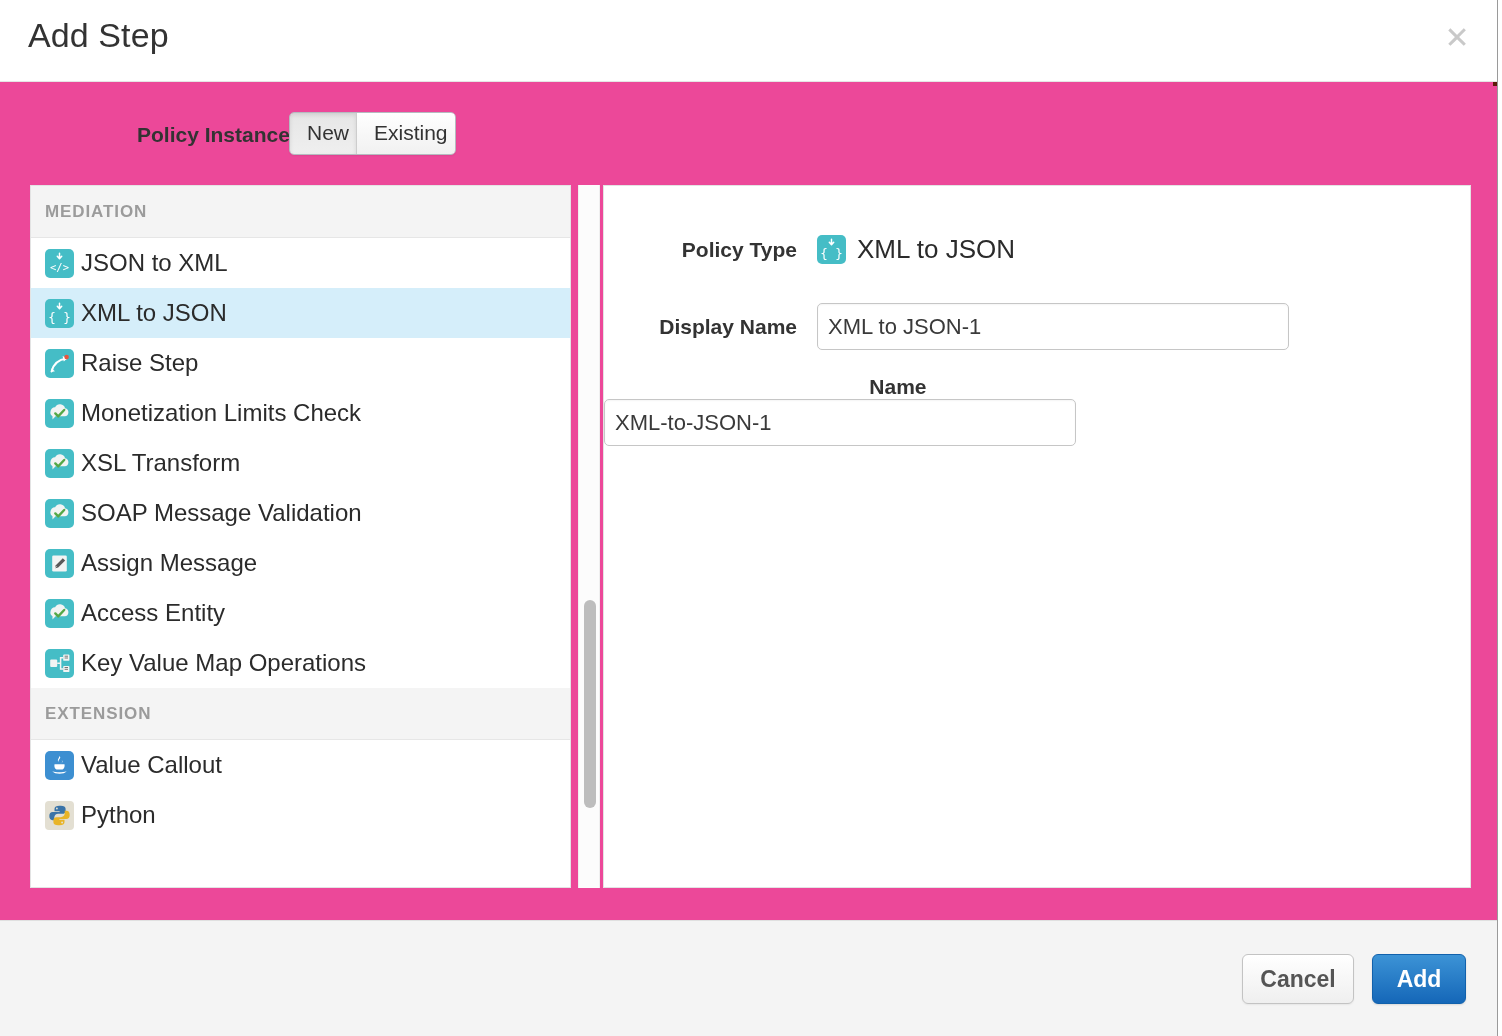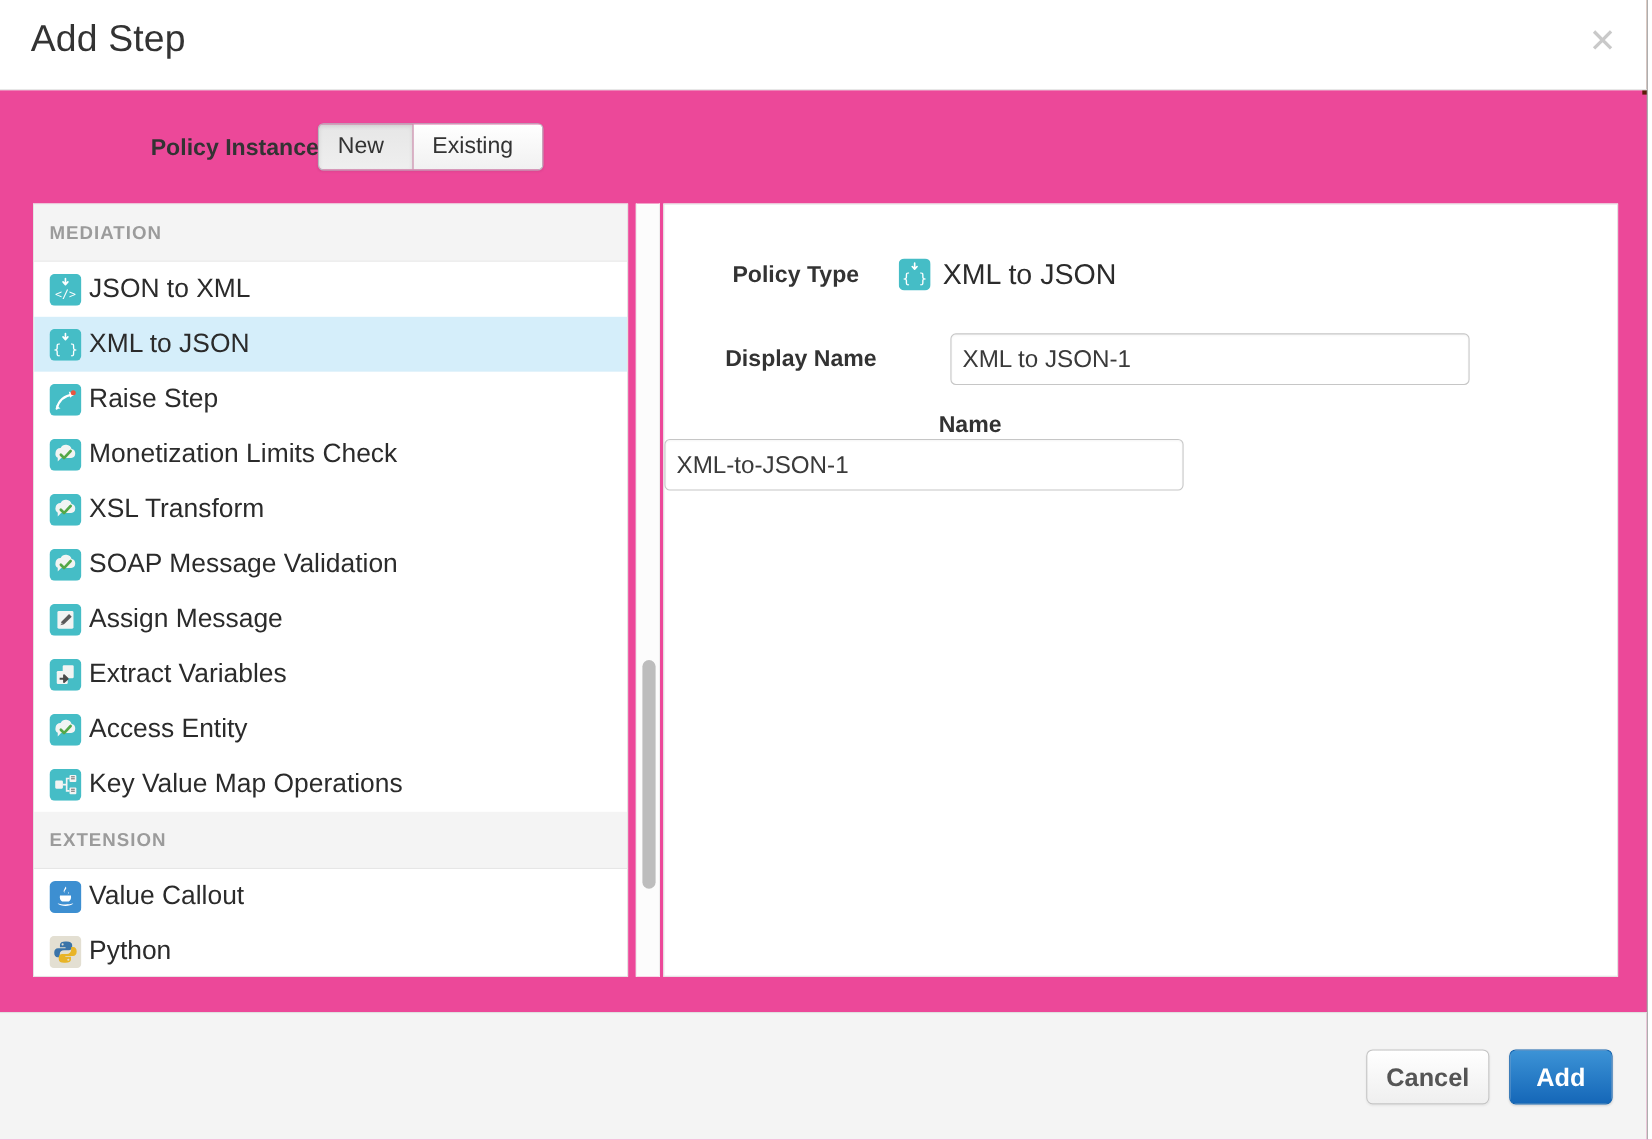--- a/index.html
+++ b/index.html
@@ -89,21 +89,21 @@
     left: 289px; top: 0;
     display: flex;
     border-radius: 5px;
     overflow: hidden;
     border: 1px solid #b5bbc0;
     box-shadow: 0 1px 2px rgba(0,0,0,0.06);
   }
   .seg {
     font-size: 21px;
     color: #333333;
-    padding: 9px 26px 10px 17px;
+    padding: 9px 7px 10px 17px;
     background: linear-gradient(180deg,#ffffff 0%, #f1f1f1 100%);
     cursor: pointer;
     border: none;
     font-family: "Liberation Sans", sans-serif;
     line-height: 1.05;
   }
   .seg + .seg { border-left: 1px solid #cdcdcd; }
   .seg.active {
     background: linear-gradient(180deg,#e6e6e6 0%, #efefef 100%);
     box-shadow: inset 0 2px 4px rgba(0,0,0,0.10);
@@ -193,21 +193,21 @@
     position: absolute;
     display: flex;
     align-items: center;
   }
   .flabel {
     width: 213px;
     text-align: right;
     font-size: 21px;
     font-weight: bold;
     color: #333333;
-    padding-right: 36px;
+    padding-right: 20px;
   }
   .ptype-val {
     display: flex;
     align-items: center;
   }
   .ptype-text {
     font-size: 26px;
     color: #2b2b2b;
     margin-left: 11px;
   }
@@ -358,31 +358,20 @@
                 <path d="M17.8 9.2 l2.4 2.4 l-7.0 7.0 l-3.1 0.7 l0.7 -3.1 z" fill="#5a5a5a"></path>
                 <path d="M10.1 18.9 l1.5 -1.5" stroke="#f2f4f3" stroke-width="0.8"></path>
               </svg>
             </span>
             <span class="row-label">Assign Message</span>
           </div>
           <div class="row">
             <span class="ico">
               <svg viewBox="0 0 29 29">
                 <rect x="0" y="0" width="29" height="29" rx="5" fill="#45bdc6"></rect>
-                <rect x="12.0" y="5.8" width="10.0" height="11.8" rx="1.1" fill="#f2f4f3"></rect>
-                <rect x="6.6" y="11.0" width="10.0" height="11.8" rx="1.1" fill="#f2f4f3"></rect>
-                <path d="M9.2 18.0 h6.4 M13.2 14.9 l3.3 3.1 l-3.3 3.1 z" stroke="#4a4a4a" stroke-width="1.7" fill="#4a4a4a" stroke-linejoin="round"></path>
-              </svg>
-            </span>
-            <span class="row-label">Extract Variables</span>
-          </div>
-          <div class="row">
-            <span class="ico">
-              <svg viewBox="0 0 29 29">
-                <rect x="0" y="0" width="29" height="29" rx="5" fill="#45bdc6"></rect>
                 <path d="M5.5 12.5 a4.4 4.4 0 0 1 4.6 -4.3 a5.4 5.4 0 0 1 10 1 a4.1 4.1 0 0 1 -0.4 8.1 H10.6 l-3.1 3.3 v-3.4 a4.3 4.3 0 0 1 -2 -4.7 z" fill="#f2f4f3"></path>
                 <path d="M10.3 14.4 l2.9 3.0 l6.0 -6.4" stroke="#55a848" stroke-width="2.4" fill="none" stroke-linecap="round" stroke-linejoin="round"></path>
               </svg>
             </span>
             <span class="row-label">Access Entity</span>
           </div>
           <div class="row">
             <span class="ico">
               <svg viewBox="0 0 29 29">
                 <rect x="0" y="0" width="29" height="29" rx="5" fill="#45bdc6"></rect>
@@ -435,21 +424,21 @@
               <svg viewBox="0 0 29 29">
                 <rect x="0" y="0" width="29" height="29" rx="5" fill="#45bdc6"></rect>
                 <path d="M14.5 4.2 v5.1 M12.3 7.3 l2.2 2.4 l2.2 -2.4" stroke="#fff" stroke-width="1.5" fill="none" stroke-linecap="round" stroke-linejoin="round"></path>
                 <text x="14.5" y="22.5" font-family="DejaVu Sans Mono, monospace" font-size="12.5" fill="#ffffff" text-anchor="middle">{ }</text>
               </svg>
             </span>
             <span class="ptype-text">XML to JSON</span>
           </div>
         </div>
 
-        <div class="frow" style="left:16px; top:117px;gap:31px;">
+        <div class="frow" style="left:0; top:117px;">
           <div class="flabel">Display Name</div>
           <input class="inp" type="text" value="XML to JSON-1" style="">
         </div>
 
         <div class="frow" style="left:0; top:189px;flex-direction:column;">
           <div class="flabel">Name</div>
           <input class="inp" type="text" value="XML-to-JSON-1" style="">
         </div>
 
       </div>

